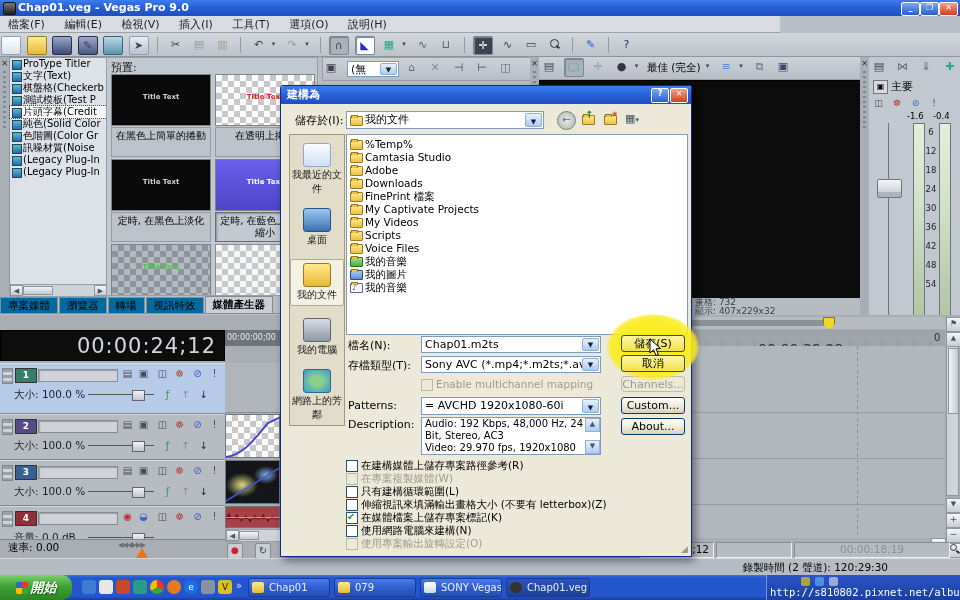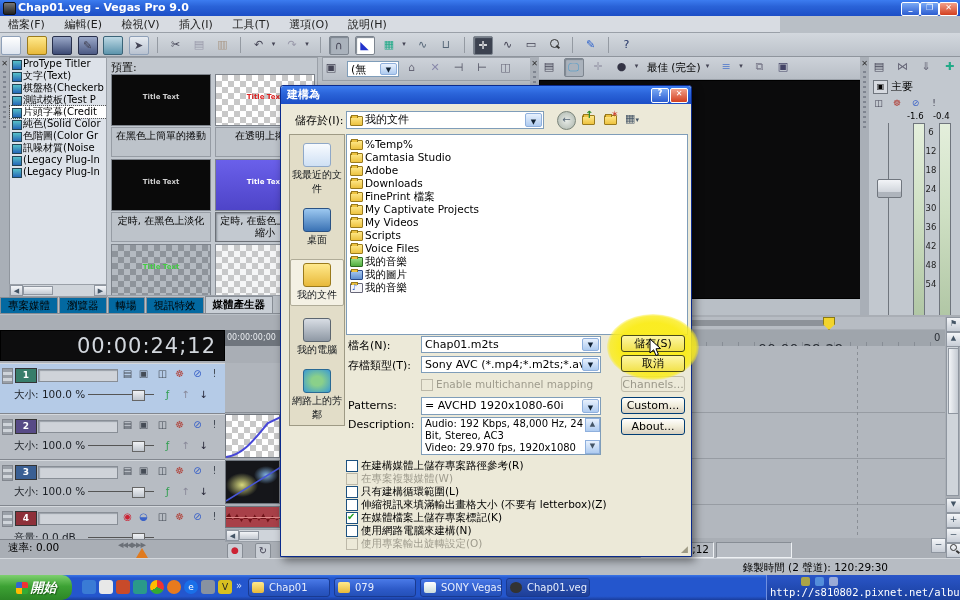--- a/index.html
+++ b/index.html
@@ -221,20 +221,24 @@
     <span class="ic">▤</span>
     <span class="ic pressed" style="color:#49c;">🖵</span>
     <span class="ic" style="color:#99a;">✛</span>
     <span class="ic" style="color:#334;">●</span><span class="ic" style="width:8px;font-size:7px;">▾</span>
     <span style="display:inline-block;margin:0 2px;font-size:10.5px;vertical-align:top;line-height:20px;">最佳 (完全)</span><span class="ic" style="width:8px;font-size:7px;">▾</span>
     <span class="ic" style="color:#68c;">≡</span><span class="ic" style="width:8px;font-size:7px;">▾</span>
     <span class="ic" style="color:#778;">⧉</span>
     <span class="ic" style="color:#446;">▣</span>
   </div>
   <div class="abs" style="left:539px;top:80px;width:321px;height:217px;background:#0b0b0c;border:1px solid #000;"></div>
+  <div class="abs" style="left:539px;top:298px;width:321px;height:17px;background:#b7bcc3;">
+    <span class="abs pvstat" style="left:156px;top:-1px;">畫格: 732</span>
+    <span class="abs pvstat" style="left:156px;top:8px;">顯示: 407x229x32</span>
+  </div>
 
   <div class="abs strip" style="left:860px;top:57px;width:9px;height:258px;">
       <span class="x">✕</span>
       <span class="gripdots"></span>
     </div>
   <div class="abs" style="left:869px;top:57px;width:91px;height:258px;background:#c2c8cf;">
     <span class="ic">▤</span>
     <span class="ic" style="color:#667;">⋈</span>
     <span class="ic" style="color:#667;">⇓</span>
     <span class="ic" style="color:#2a8;">✚</span>
@@ -394,20 +398,21 @@
     <span class="abs sbtn" style="left:0;top:211px;width:13px;height:13px;font-size:9px;">−</span>
     <span class="abs sbtn" style="left:-15px;top:221px;width:13px;height:13px;font-size:9px;">−</span>
     <span class="abs sbtn" style="left:0;top:226px;width:13px;height:13px;"><span class="lens" style="width:5px;height:5px;"></span></span>
   </div>
 
   <span class="abs" style="left:8px;top:541px;font-size:10.5px;">速率: 0.00</span>
   <span class="abs" style="left:118px;top:538px;color:#6b7077;font-size:11px;letter-spacing:-1px;">◂◂◂▸▸▸</span>
   <span class="abs" style="left:136px;top:548px;width:0;height:0;border-left:6px solid transparent;border-right:6px solid transparent;border-bottom:10px solid #e07a1e;"></span>
   <div class="abs tbox" style="left:640px;top:542px;width:72px;height:14px;">00:00:24;12</div>
   <div class="abs tbox" style="left:716px;top:542px;width:74px;height:14px;"></div>
+  <div class="abs tbox" style="left:794px;top:542px;width:154px;height:14px;color:#8a8f96;">00:00:18;19</div>
 
   <div class="abs" style="left:0;top:558px;width:960px;height:17px;background:#b7bcc3;border-top:1px solid #d4d8dd;">
     <span class="abs" style="right:72px;top:2px;font-size:10.5px;">錄製時間 (2 聲道): 120:29:30</span>
   </div>
 
   <div class="abs dlg">
     <div class="abs dtitle">
       <span>建構為</span>
       <span class="abs wbtn" style="right:22px;top:2px;width:16px;height:13px;background:linear-gradient(#79a9f5,#2b5cd0);">?</span>
       <span class="abs wbtn close" style="right:3px;top:2px;width:16px;height:13px;">✕</span>

